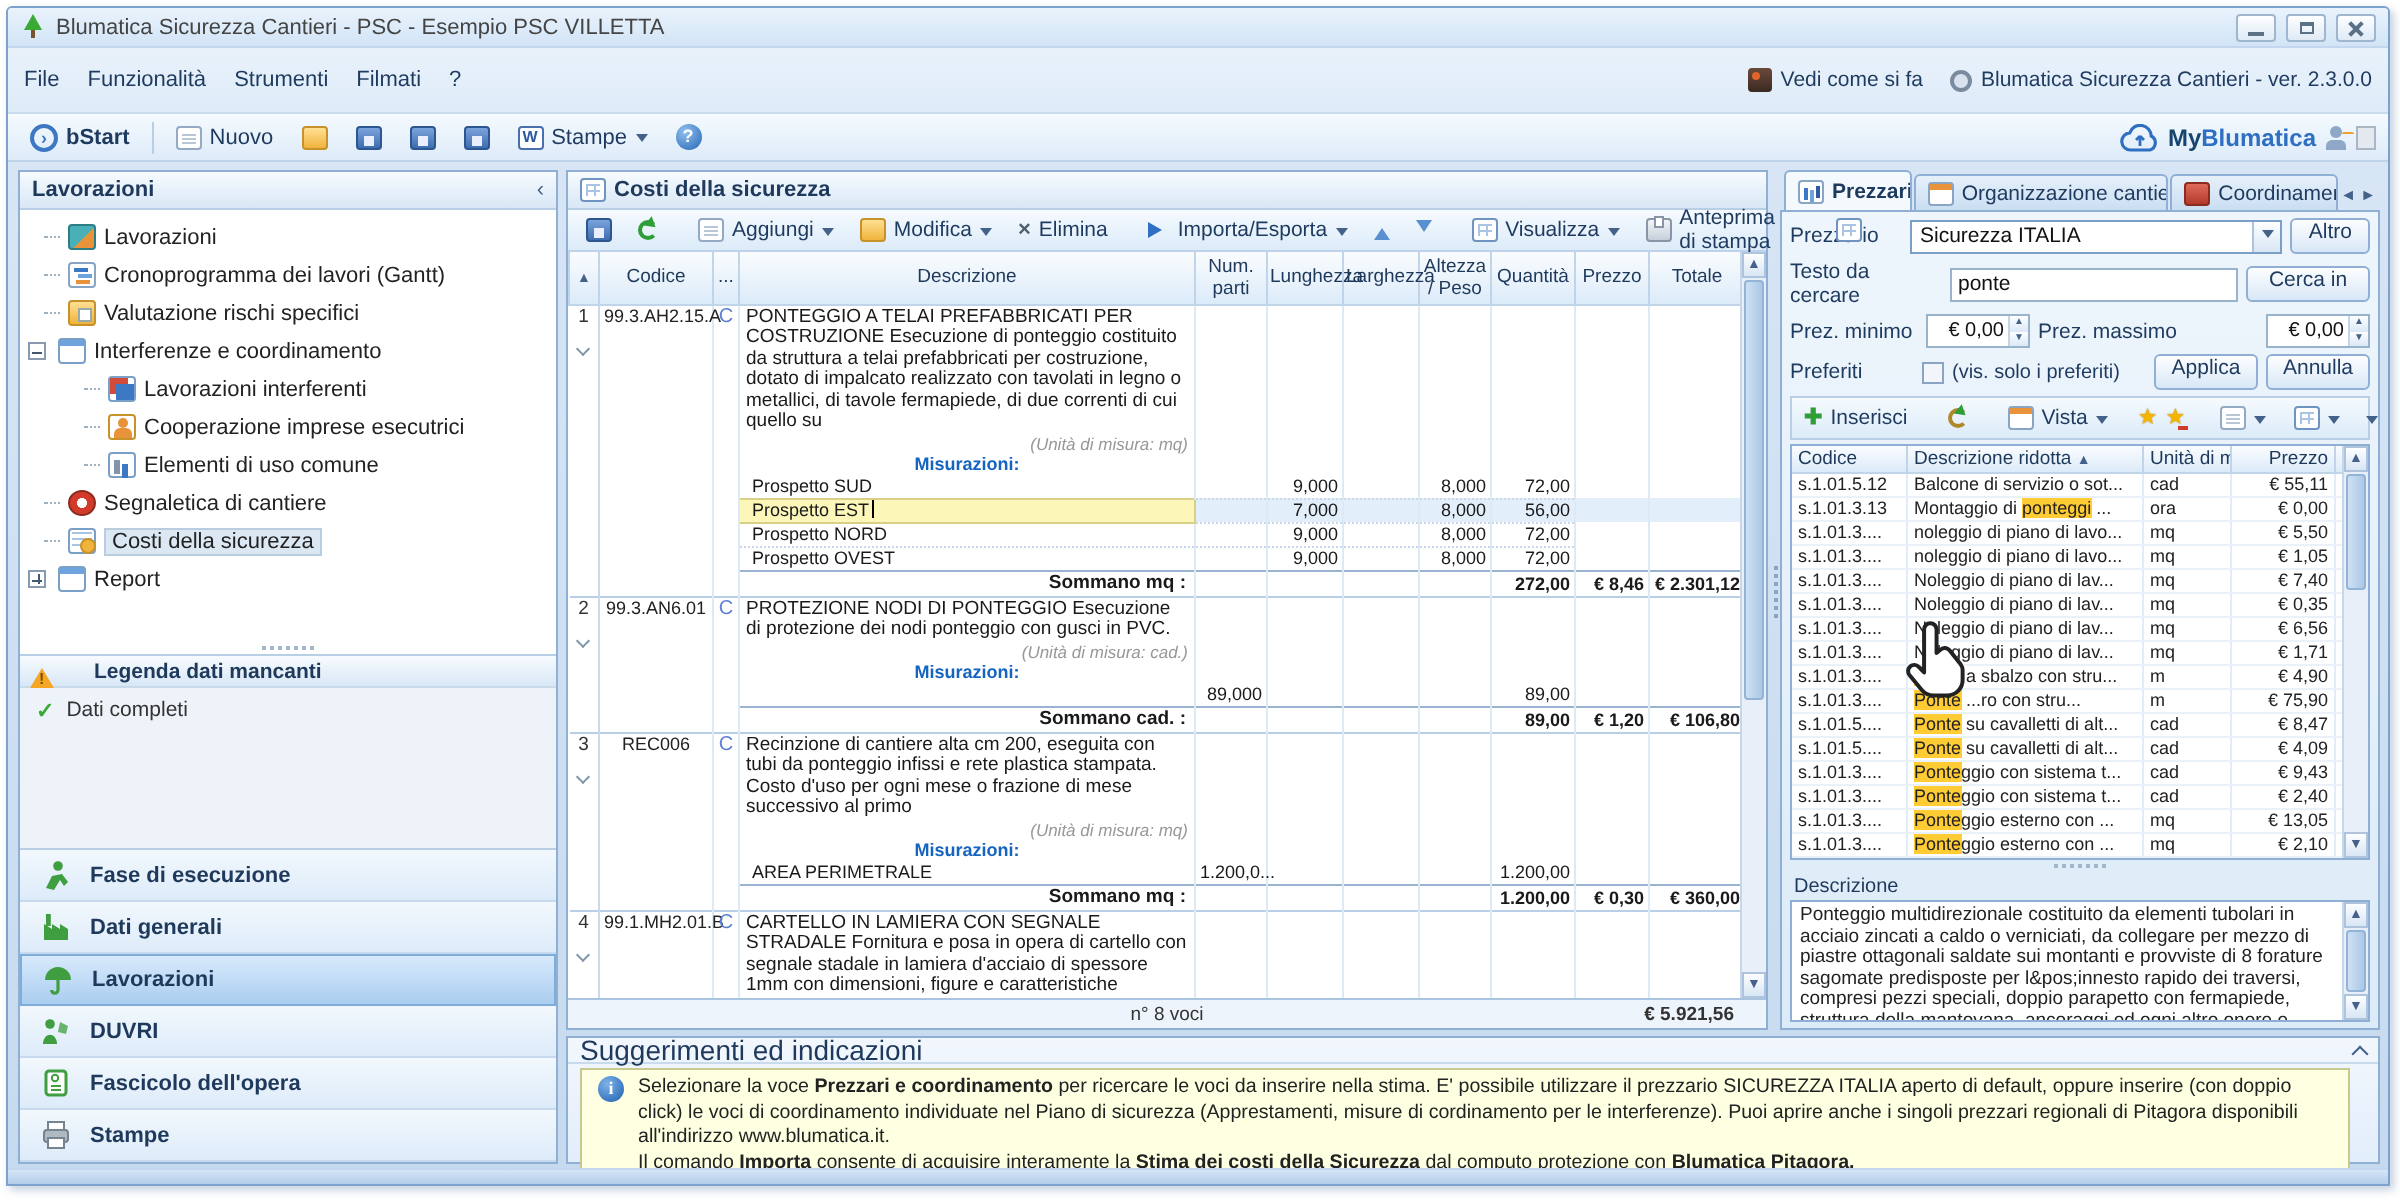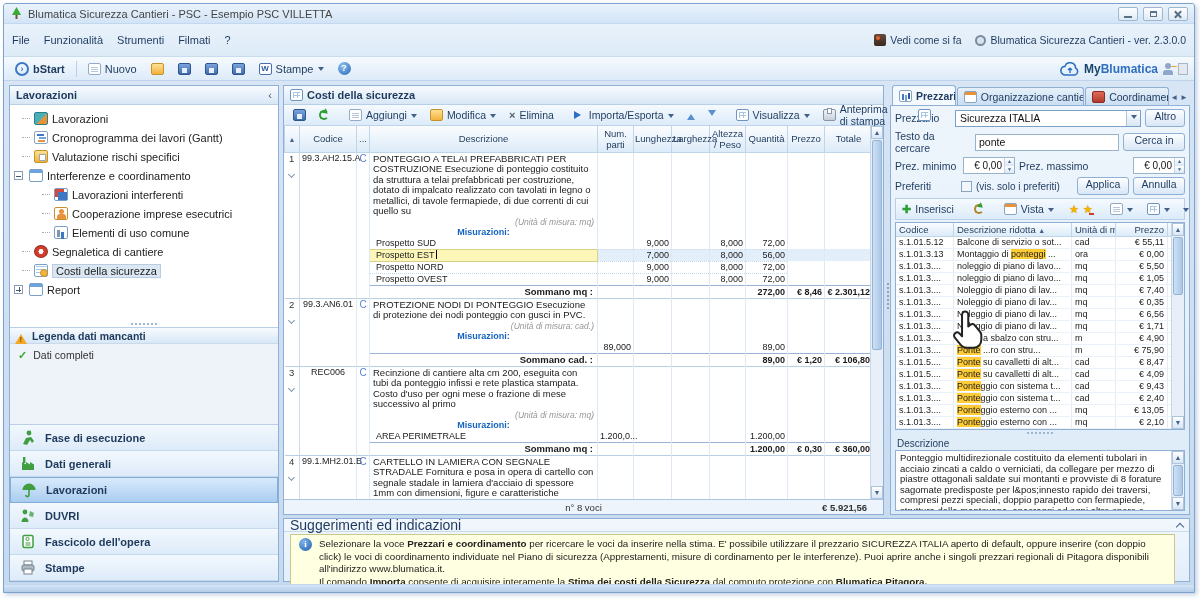--- a/index.html
+++ b/index.html
@@ -106,21 +106,21 @@
   .ti-elem{background:#fff;border:1px solid #7ba0c8}
   .ti-elem::after{content:"";position:absolute;left:2px;bottom:1px;width:3px;height:7px;background:#8295aa;box-shadow:4px 2px 0 #3d78c4}
   .ti-coop{background:#fff;border:1px solid #c8922a}
   .ti-coop::before{content:"";position:absolute;left:4px;top:1px;width:5px;height:5px;border-radius:50%;background:#e8923a}
   .ti-coop::after{content:"";position:absolute;left:2px;bottom:0;width:9px;height:5px;border-radius:3px 3px 0 0;background:#e8923a}
   .ti-segn{border-radius:50%;background:radial-gradient(circle,#fff 30%,#d23b2a 32%);border:1px solid #8c2c20}
   .ti-costi{background:#fff;border:1px solid #7ba0c8}
   .ti-costi::before{content:"";position:absolute;inset:1px;background:linear-gradient(#aac4e4 1px,transparent 1px) 0 0/100% 3px}
   .ti-costi::after{content:"";position:absolute;right:-1px;bottom:-1px;width:6px;height:6px;border-radius:50%;background:#f0b33c;border:1px solid #c8922a}
   .grip{border-top:2px dotted #9fb6cd;width:26px;margin:2px auto;flex:none}
-  .legend-h{height:17px;flex:none;display:flex;align-items:center;gap:5px;padding:0 5px;
+  .legend-h{height:17px;flex:none;display:flex;align-items:center;gap:20px;padding:0 5px;
     background:linear-gradient(#f7fbfe,#d8e7f6);border-top:1px solid #b9cfe6;border-bottom:1px solid #c9daea;
     font-size:10.5px;font-weight:bold;color:#1e395b}
   .legend{height:80px;flex:none;background:#eef3f9;padding:5px 8px;font-size:10.5px;color:#333;
     display:flex;gap:6px;align-items:flex-start}
   .navlist{flex:none;border-top:1px solid #b9cfe6;display:flex;flex-direction:column}
   .navbtn{height:26px;display:flex;align-items:center;gap:9px;padding:0 10px;
     background:linear-gradient(#f2f8fd,#ddebf9);border-bottom:1px solid #c6d9ee;
     font-size:11px;font-weight:bold;color:#1e395b}
   .navbtn.sel{background:linear-gradient(#d8eafc,#aacdf0);border:1px solid #7fadda}
   .navbtn svg{flex:none}

